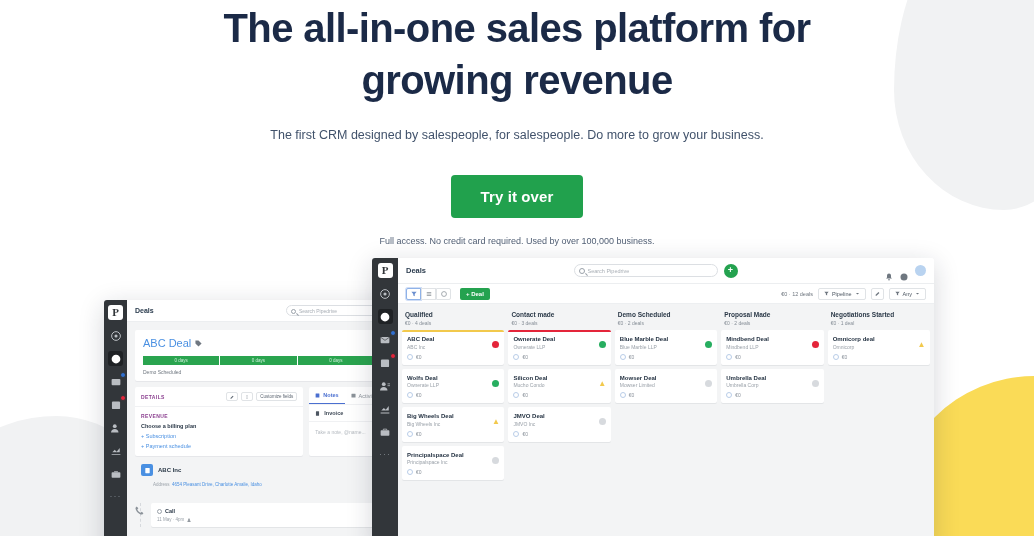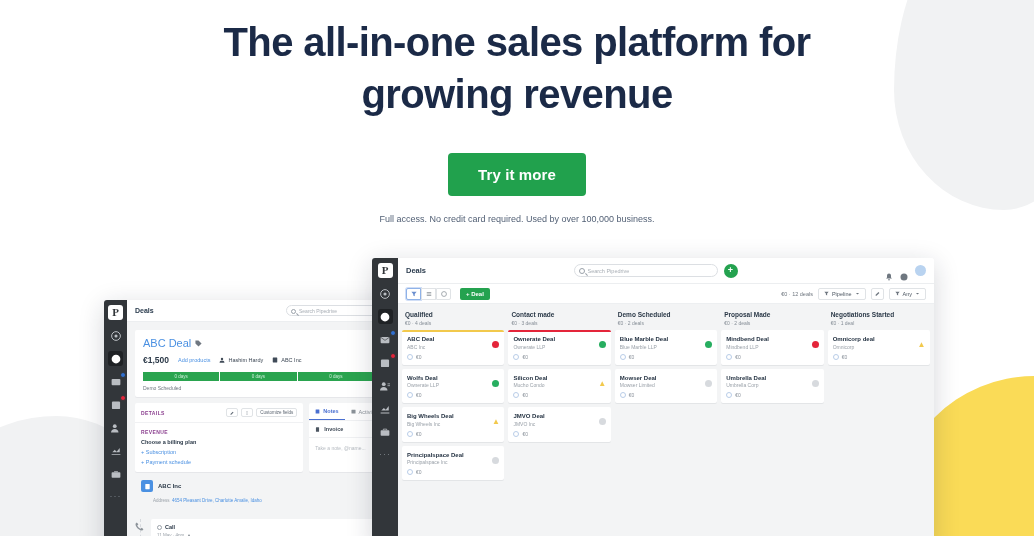--- a/index.html
+++ b/index.html
@@ -26,21 +26,21 @@
     right: 0px; bottom: 0px; width: 140px; height: 160px;
     background: #fadb57;
     border-radius: 150px 0 0 0;
   }
 
   
   .hero { position: relative; z-index: 3; padding-top: 2px; text-align: center; }
   .hero h1 {
     font-size: 40px; line-height: 52px; font-weight: bold;
     color: #1b2a47; letter-spacing: -0.6px;
-    max-width: 700px; margin: 14px auto;
+    max-width: 700px; margin: 0 auto;
   }
   .hero .sub {
     margin-top: 22px; font-size: 12.5px; color: #41526b; font-weight: normal;
   }
   .cta-wrap { margin-top: 33px; }
   .cta {
     display: inline-block; background: #21a14d; color: #fff;
     font-size: 15px; font-weight: bold; border: none; border-radius: 4px;
     padding: 13px 30px; cursor: pointer; letter-spacing: .1px;
   }
@@ -266,22 +266,23 @@
 <body>
 
 <div id="root">
 
   <div class="blob blob-tr"></div>
   <div class="blob blob-bl"></div>
   <div class="blob-yellow"></div>
 
   <section class="hero">
     <h1>The all-in-one sales platform for growing revenue</h1>
+    <div class="sub">The first CRM designed by salespeople, for salespeople. Do more to grow your business.</div>
     <div class="cta-wrap">
-      <button class="cta">Try it more</button>
+      <button class="cta">Try it over</button>
     </div>
     <div class="fineprint">Full access. No credit card required. Used by over 100,000 business.</div>
   </section>
 
   <div class="window win-detail">
     <div class="pd-side narrow">
       <div class="pd-logo">P</div>
       <div class="side-ic">
         <svg viewBox="0 0 16 16">
             <circle cx="8" cy="8" r="7" fill="none" stroke="currentColor" stroke-width="1.6"></circle>
@@ -334,37 +335,20 @@
           <span class="ph">Search Pipedrive</span>
         </div>
       </div>
 
       <div class="det-hero">
         <div class="det-deal-name">
           <span>ABC Deal</span>
           <svg class="tag-ic" viewBox="0 0 16 16">
               <path d="M1 1h7l7 7-7 7-7-7z"></path>
             </svg>
-        </div>
-        <div class="det-meta">
-          <span class="det-amount">€1,500</span>
-          <span class="det-link">Add products</span>
-          <span class="det-person">
-            <svg viewBox="0 0 16 16">
-                <circle cx="8" cy="5" r="3.2"></circle>
-                <path d="M1.5 15c0-3.6 2.9-5.8 6.5-5.8s6.5 2.2 6.5 5.8z"></path>
-              </svg>
-            <span>Hashim Hardy</span>
-          </span>
-          <span class="det-person">
-            <svg viewBox="0 0 16 16">
-                <rect x="2" y="1.5" width="12" height="13" rx="1"></rect>
-              </svg>
-            <span>ABC Inc</span>
-          </span>
         </div>
         <div class="prog">
           <div class="prog-seg">0 days</div>
           <div class="prog-seg">0 days</div>
           <div class="prog-seg">0 days</div>
         </div>
         <div class="prog-label">Demo Scheduled</div>
       </div>
 
       <div class="det-cols">

